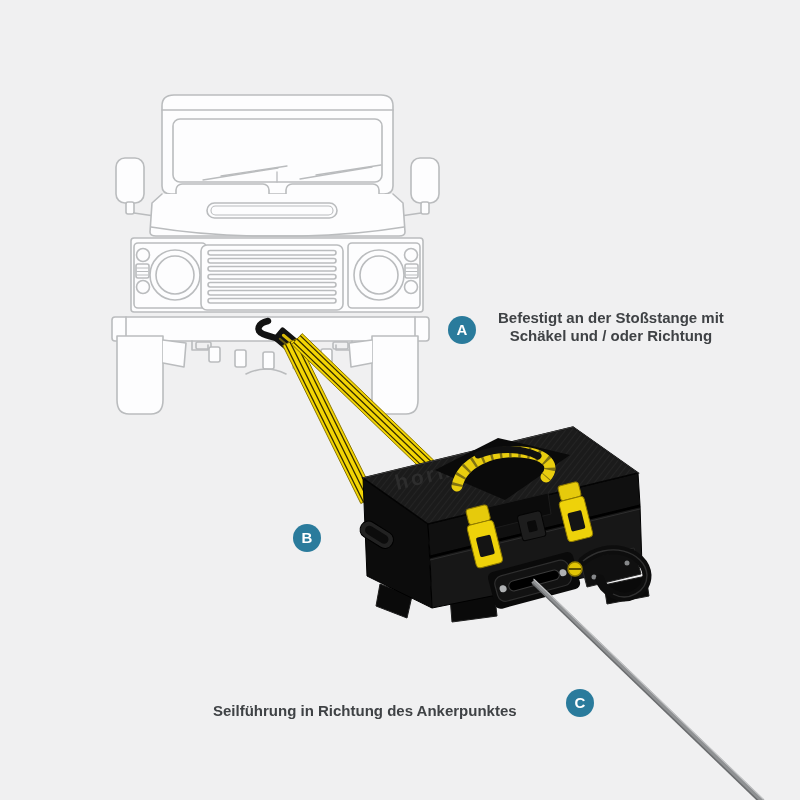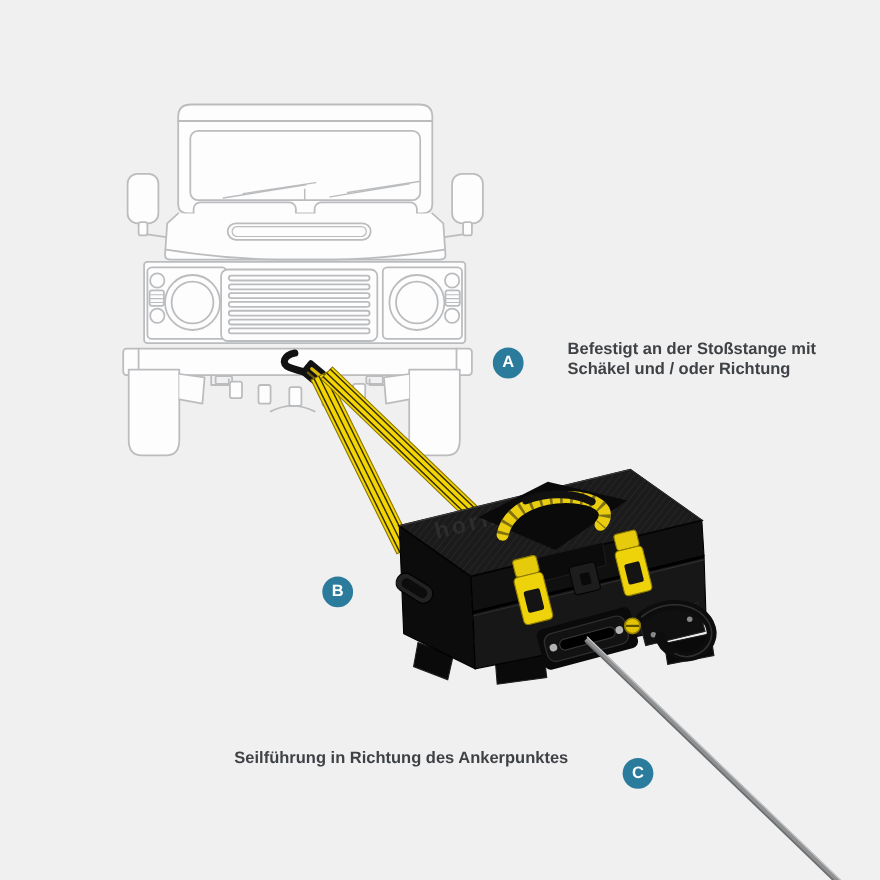--- a/index.html
+++ b/index.html
@@ -15,23 +15,23 @@
     font-size:15px;font-weight:700;line-height:28px;text-align:center;
     user-select:none;
   }
   .ann-text{
     position:absolute;font-size:15px;line-height:18.4px;font-weight:700;
     color:var(--text,#3f4245);letter-spacing:0;white-space:nowrap;
   }
   #badge-a{left:448px;top:316px}
   #badge-b{left:293px;top:524px}
   #badge-c{left:566px;top:689px}
-  #text-a{left:516px;top:309px;text-align:left}
+  #text-a{left:498px;top:309px;text-align:center}
   #text-b{left:40px;top:509px;width:237px;text-align:right}
-  #text-c{left:213px;top:681px;text-align:left}
+  #text-c{left:213px;top:702px;text-align:left}
 </style>
 </head>
 <body>
 
 <div class="stage">
 
   <svg class="scene" viewBox="0 0 800 800">
     <defs>
       <pattern id="lidhatch" patternUnits="userSpaceOnUse" width="5" height="5" patternTransform="rotate(38)">
         <rect width="5" height="5" fill="#1b1b1b"></rect>

